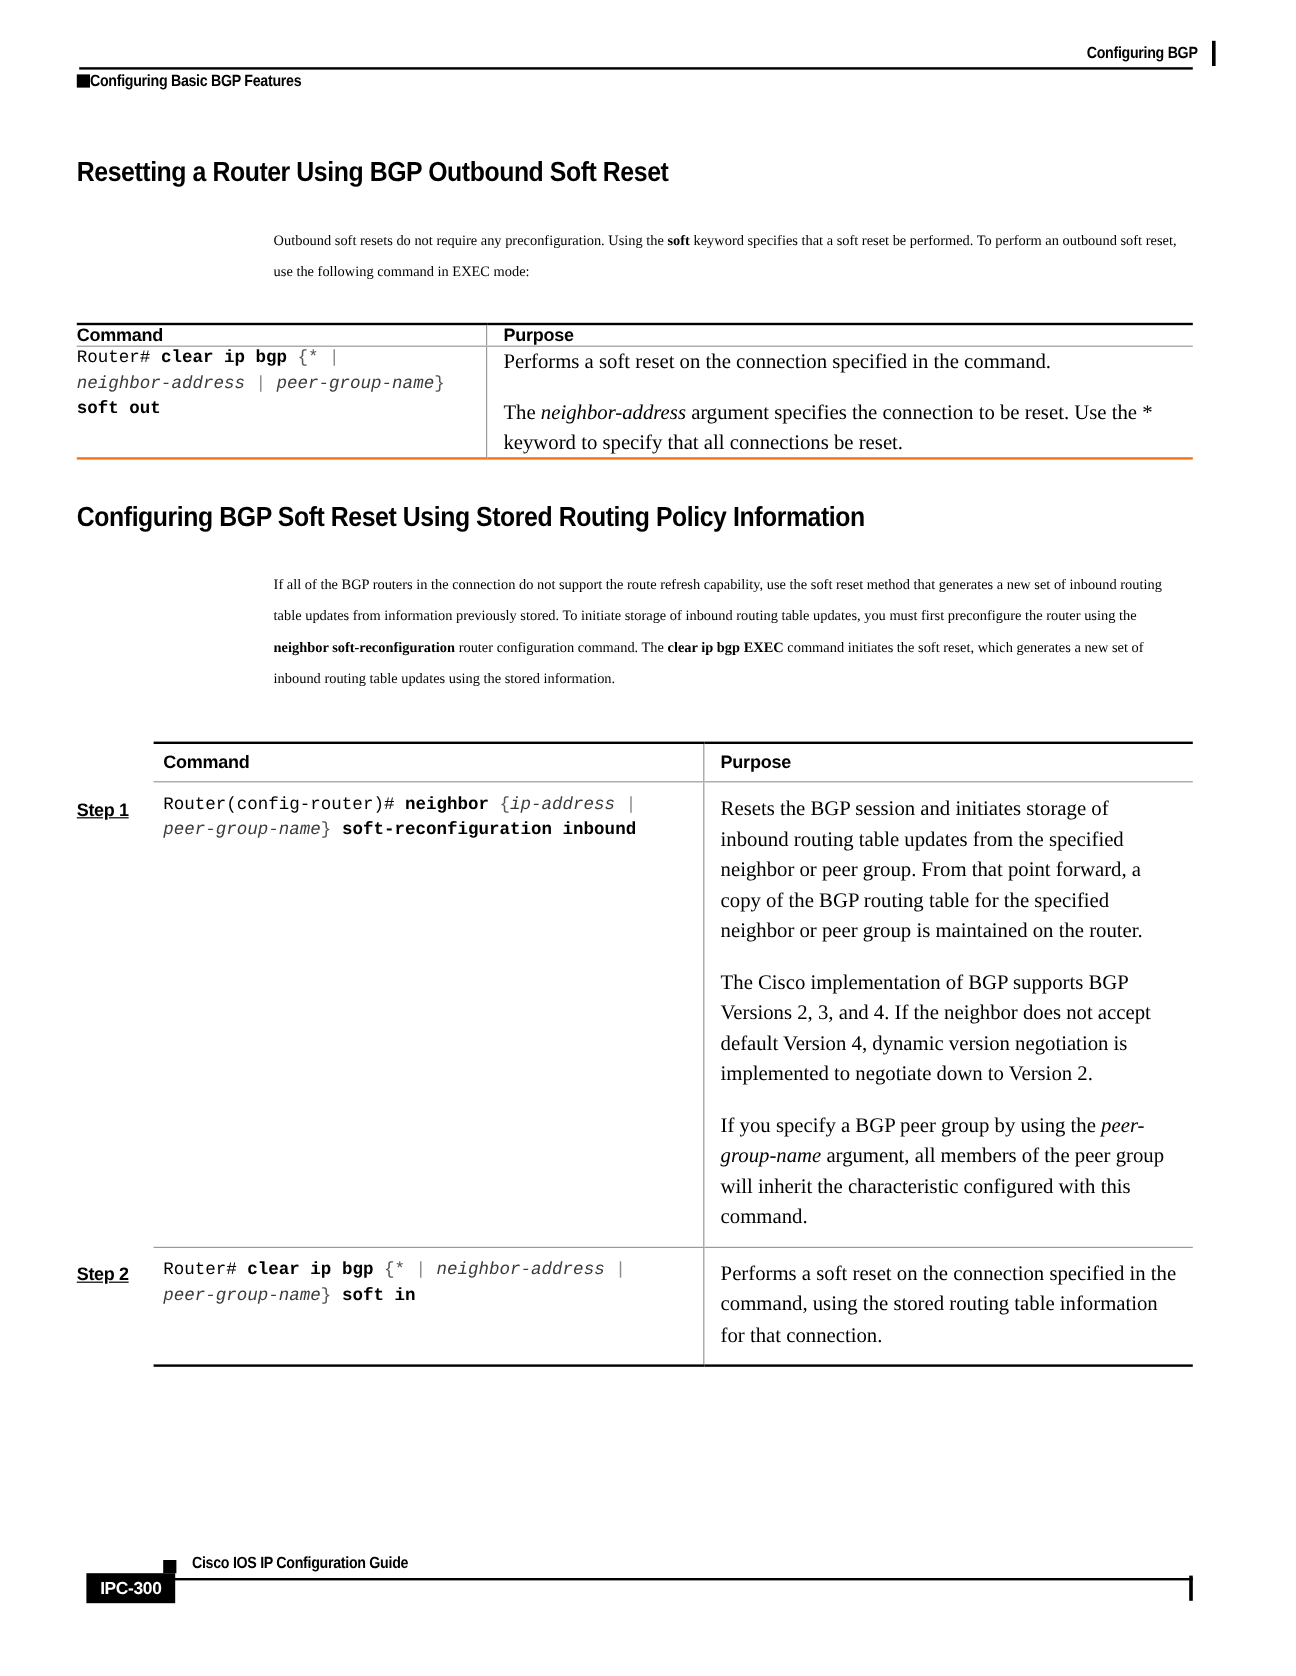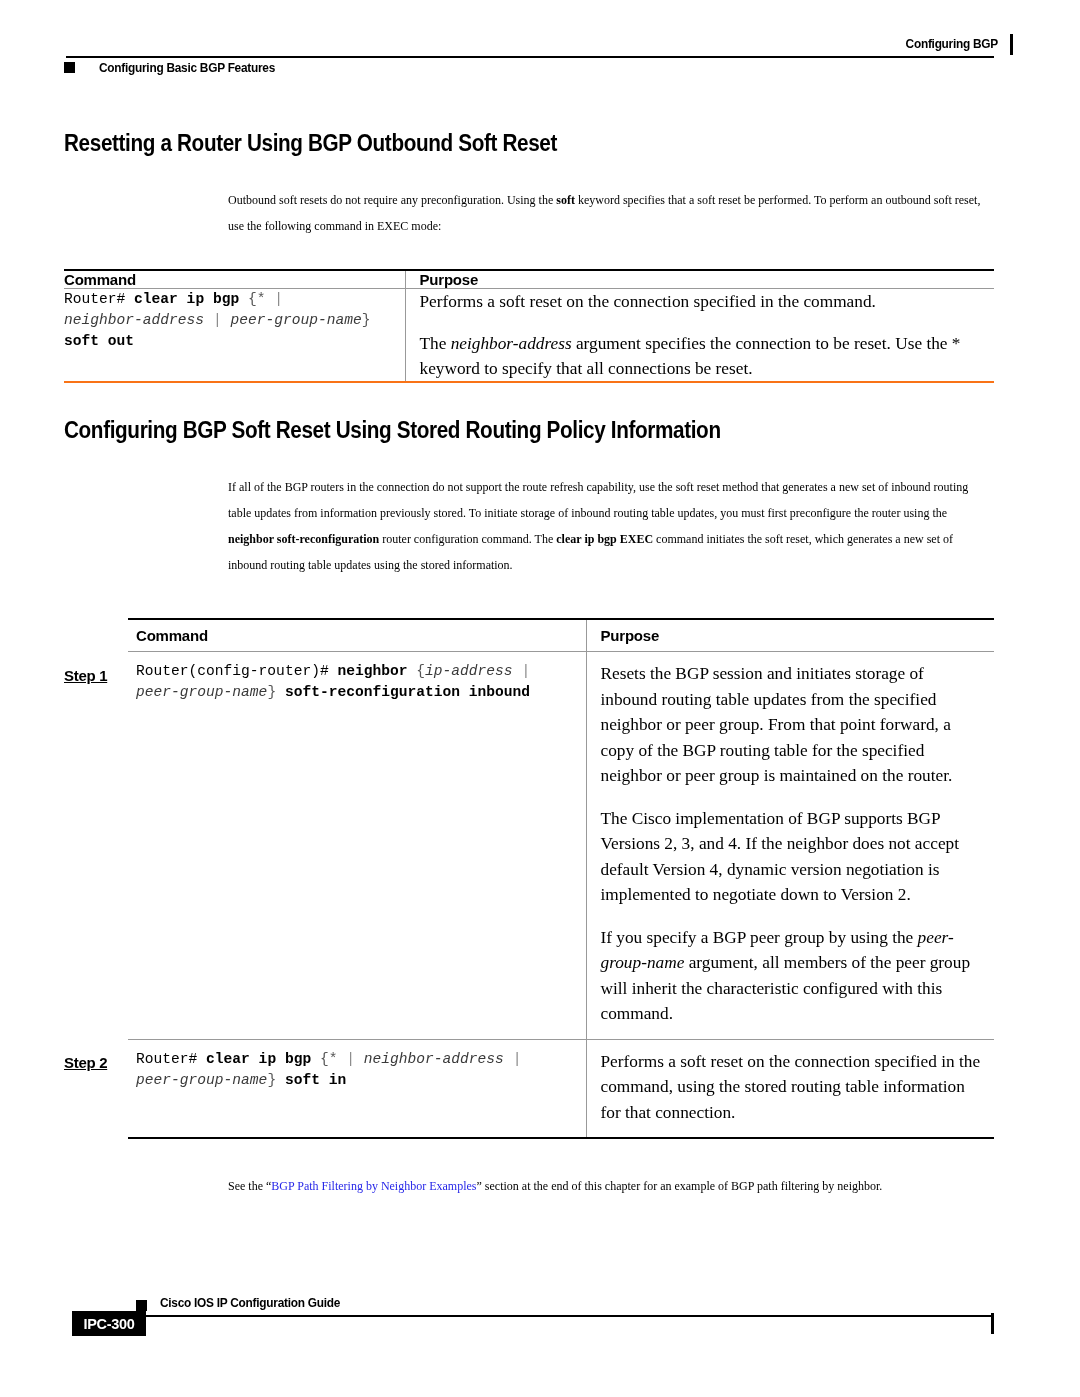--- a/index.html
+++ b/index.html
@@ -48,21 +48,21 @@
     width: 928px;
     height: 1.5px;
     background: #000;
   }
   .hdr-left {
     position: absolute;
     left: 64px;
     top: 56px;
     display: flex;
     align-items: center;
-    gap: 24px;
+    gap: 0;
     height: 22px;
   }
   .hdr-square {
     width: 11px;
     height: 11px;
     background: #000;
     flex: none;
   }
   .hdr-left-label {
     font-family: "Liberation Sans", sans-serif;
@@ -353,23 +353,20 @@
         <td class="cmdcol">
           <div class="mono"><span>Router#</span>&nbsp;<span class="b">clear ip bgp</span>&nbsp;<span class="brace">{*</span>&nbsp;<span class="pipe">|</span>&nbsp;<span class="i">neighbor-address</span>&nbsp;<span class="pipe">|</span><br><span class="i">peer-group-name</span><span class="brace">}</span>&nbsp;<span class="b">soft in</span></div>
         </td>
         <td class="divcol">
           <p class="purpose-p">Performs a soft reset on the connection specified in the command, using the stored routing table information for that connection.</p>
         </td>
       </tr>
     </tbody>
   </table>
 
-  <div class="after-table">
-    <p class="body-text"><span>See the “</span><a class="xref" href="#">BGP Path Filtering by Neighbor Examples</a><span>” section at the end of this chapter for an example of BGP path filtering by neighbor.</span></p>
-  </div>
 
 </div>
 
 <div class="page-footer">
   <div class="ftr-square"></div>
   <div class="ftr-guide">Cisco IOS IP Configuration Guide</div>
   <div class="ftr-rule"></div>
   <div class="ftr-tick"></div>
   <div class="ftr-pagebox">IPC-300</div>
 </div>

